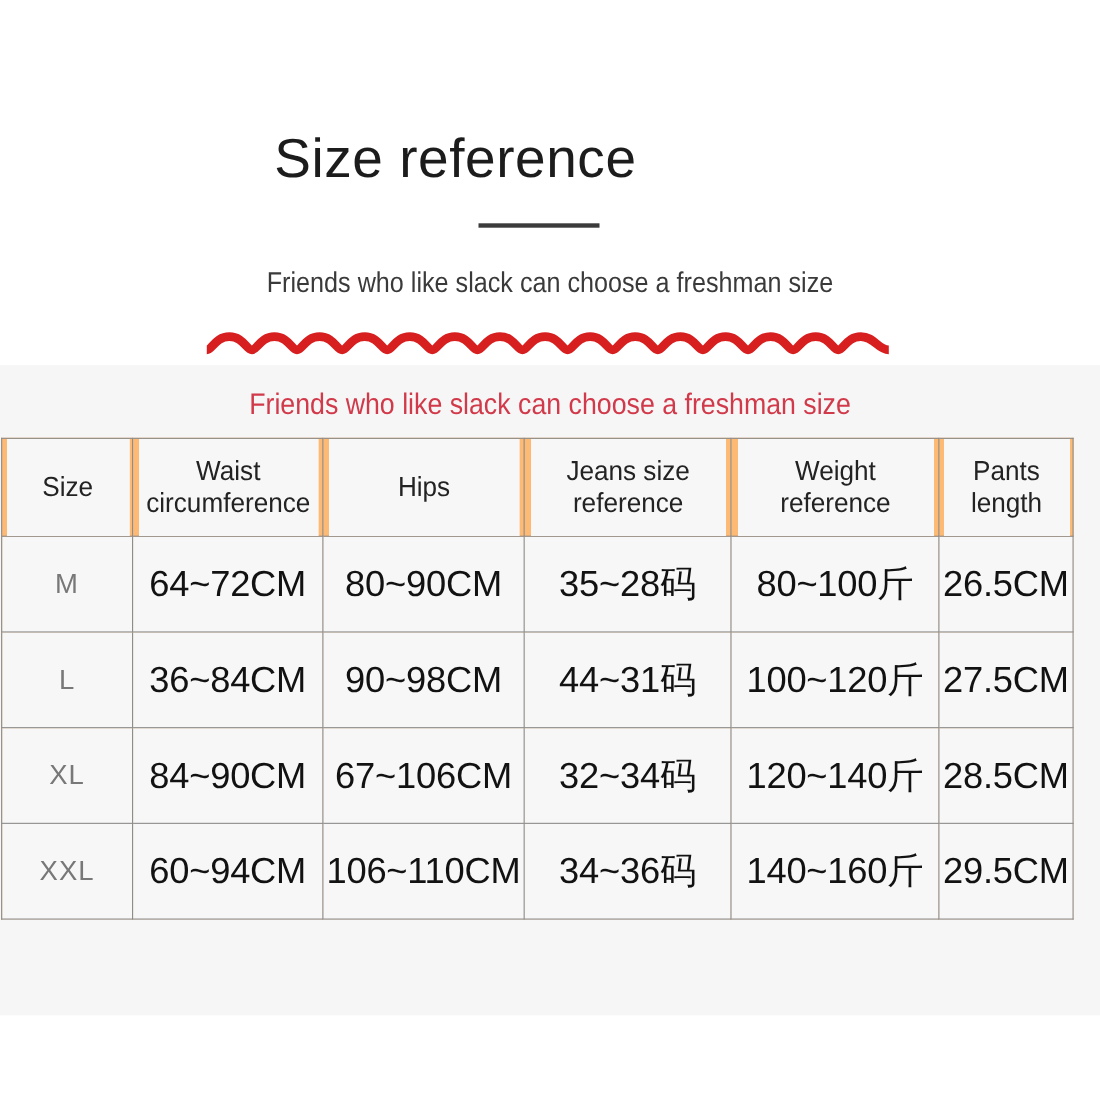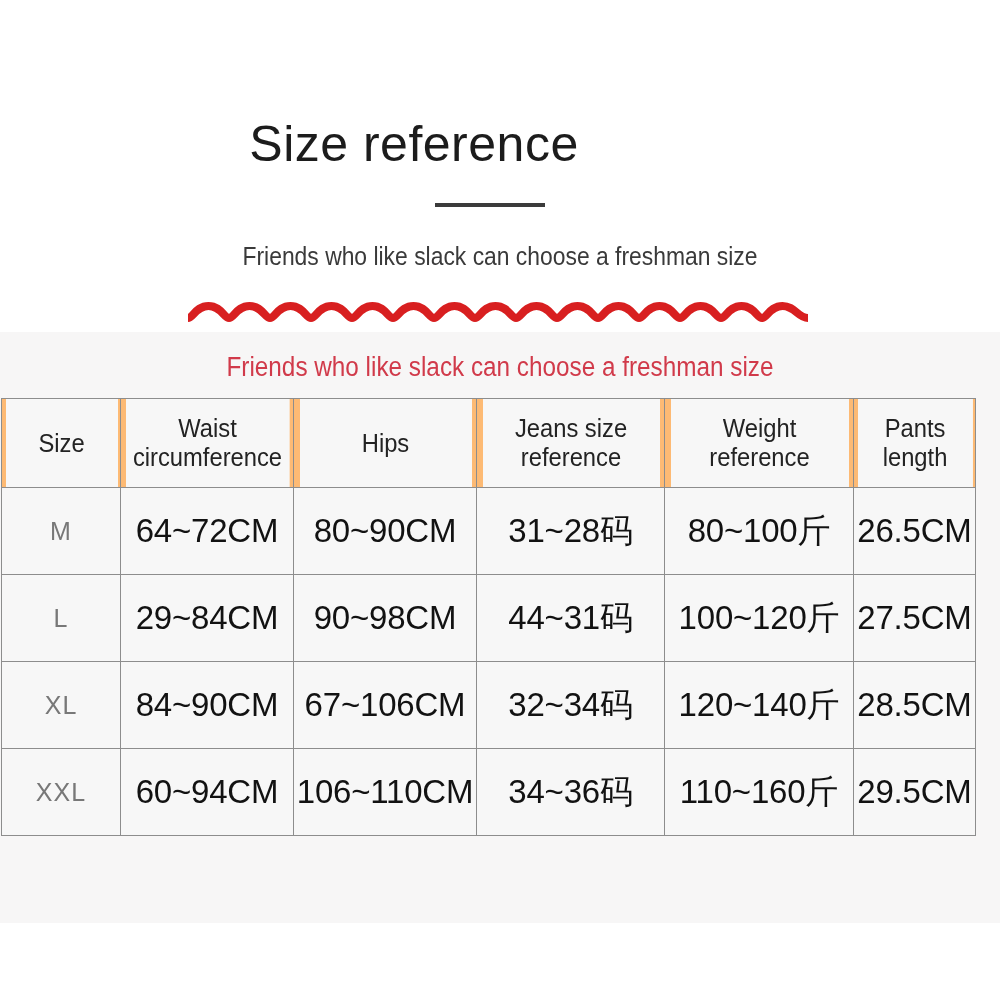--- a/index.html
+++ b/index.html
@@ -195,43 +195,43 @@
         <th>Jeans size reference</th>
         <th>Weight reference</th>
         <th>Pants length</th>
       </tr>
     </thead>
     <tbody>
       <tr>
         <td class="size-cell">M</td>
         <td>64~72CM</td>
         <td>80~90CM</td>
-        <td>31~28码</td>
+        <td>35~28码</td>
         <td>80~100斤</td>
         <td>26.5CM</td>
       </tr>
       <tr>
         <td class="size-cell">L</td>
-        <td>29~84CM</td>
+        <td>36~84CM</td>
         <td>90~98CM</td>
         <td>44~31码</td>
         <td>100~120斤</td>
         <td>27.5CM</td>
       </tr>
       <tr>
         <td class="size-cell">XL</td>
         <td>84~90CM</td>
         <td>67~106CM</td>
         <td>32~34码</td>
         <td>120~140斤</td>
         <td>28.5CM</td>
       </tr>
       <tr>
         <td class="size-cell">XXL</td>
         <td>60~94CM</td>
         <td>106~110CM</td>
         <td>34~36码</td>
-        <td>110~160斤</td>
+        <td>140~160斤</td>
         <td>29.5CM</td>
       </tr>
     </tbody>
   </table>
 </div>
 
 </body></html>

